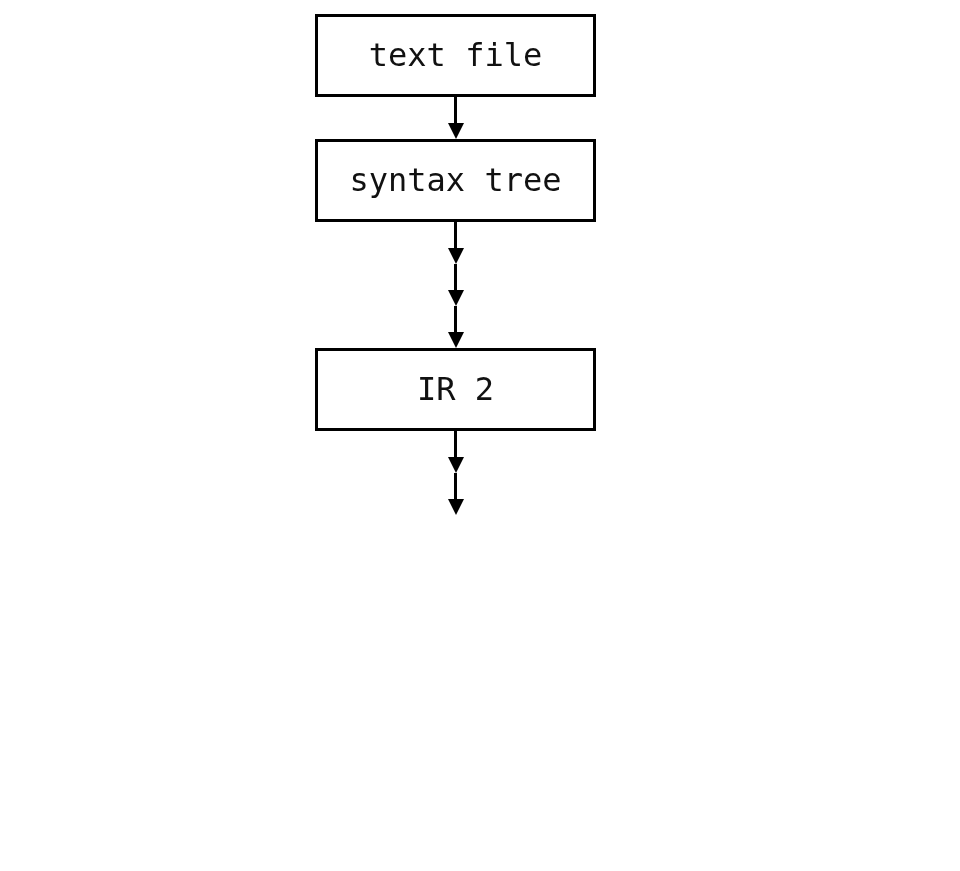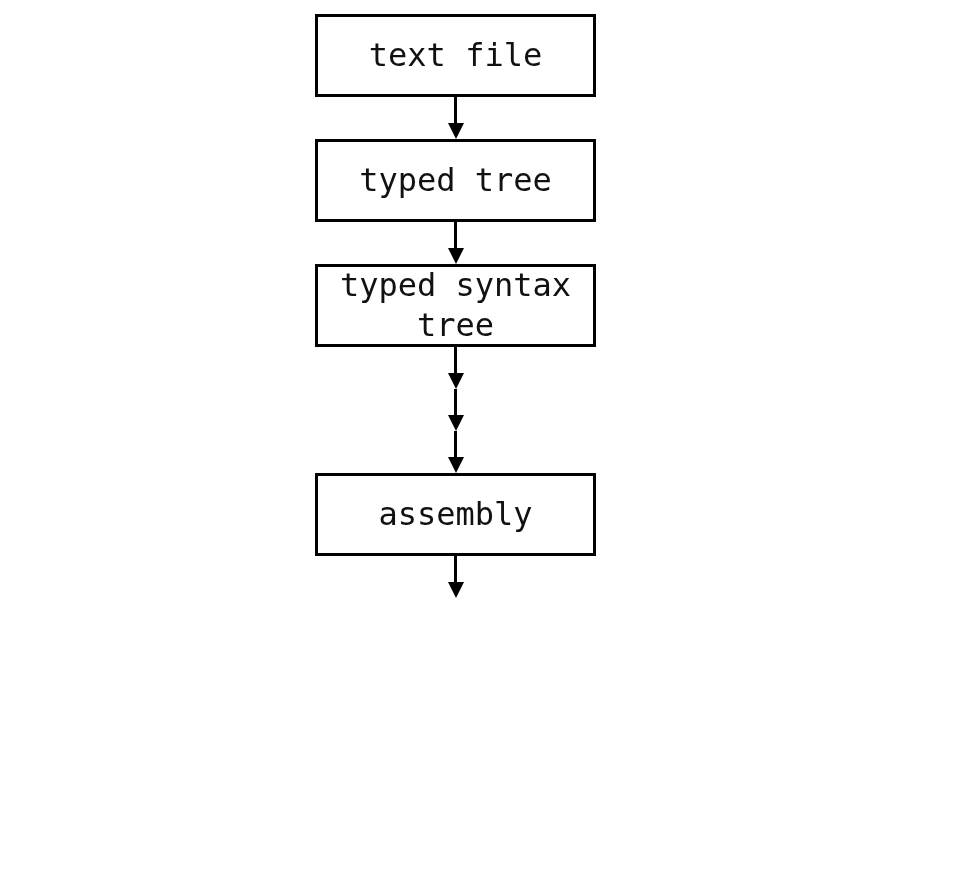--- a/index.html
+++ b/index.html
@@ -70,47 +70,44 @@
 <div class="flowchart">
   <div class="flow-node">
     <span class="node-label">text file</span>
   </div>
   <div class="flow-arrow">
     <div class="arrow-line"></div>
     <div class="arrow-head"></div>
   </div>
 
   <div class="flow-node">
-    <span class="node-label">typed tree</span>
-  </div>
-  <div class="flow-arrow">
-    <div class="arrow-line"></div>
-    <div class="arrow-head"></div>
-  </div>
-
-  <div class="flow-node">
-    <span class="node-label">typed syntax tree</span>
+    <span class="node-label">syntax tree</span>
   </div>
   <div class="flow-arrow">
     <div class="arrow-line"></div>
     <div class="arrow-head"></div>
   </div>
 
   <div class="flow-arrow">
     <div class="arrow-line"></div>
     <div class="arrow-head"></div>
   </div>
 
   <div class="flow-arrow">
     <div class="arrow-line"></div>
     <div class="arrow-head"></div>
   </div>
 
   <div class="flow-node">
-    <span class="node-label">assembly</span>
+    <span class="node-label">IR 2</span>
   </div>
+  <div class="flow-arrow">
+    <div class="arrow-line"></div>
+    <div class="arrow-head"></div>
+  </div>
+
   <div class="flow-arrow">
     <div class="arrow-line"></div>
     <div class="arrow-head"></div>
   </div>
 
 
 </div>
 
 </body></html>

